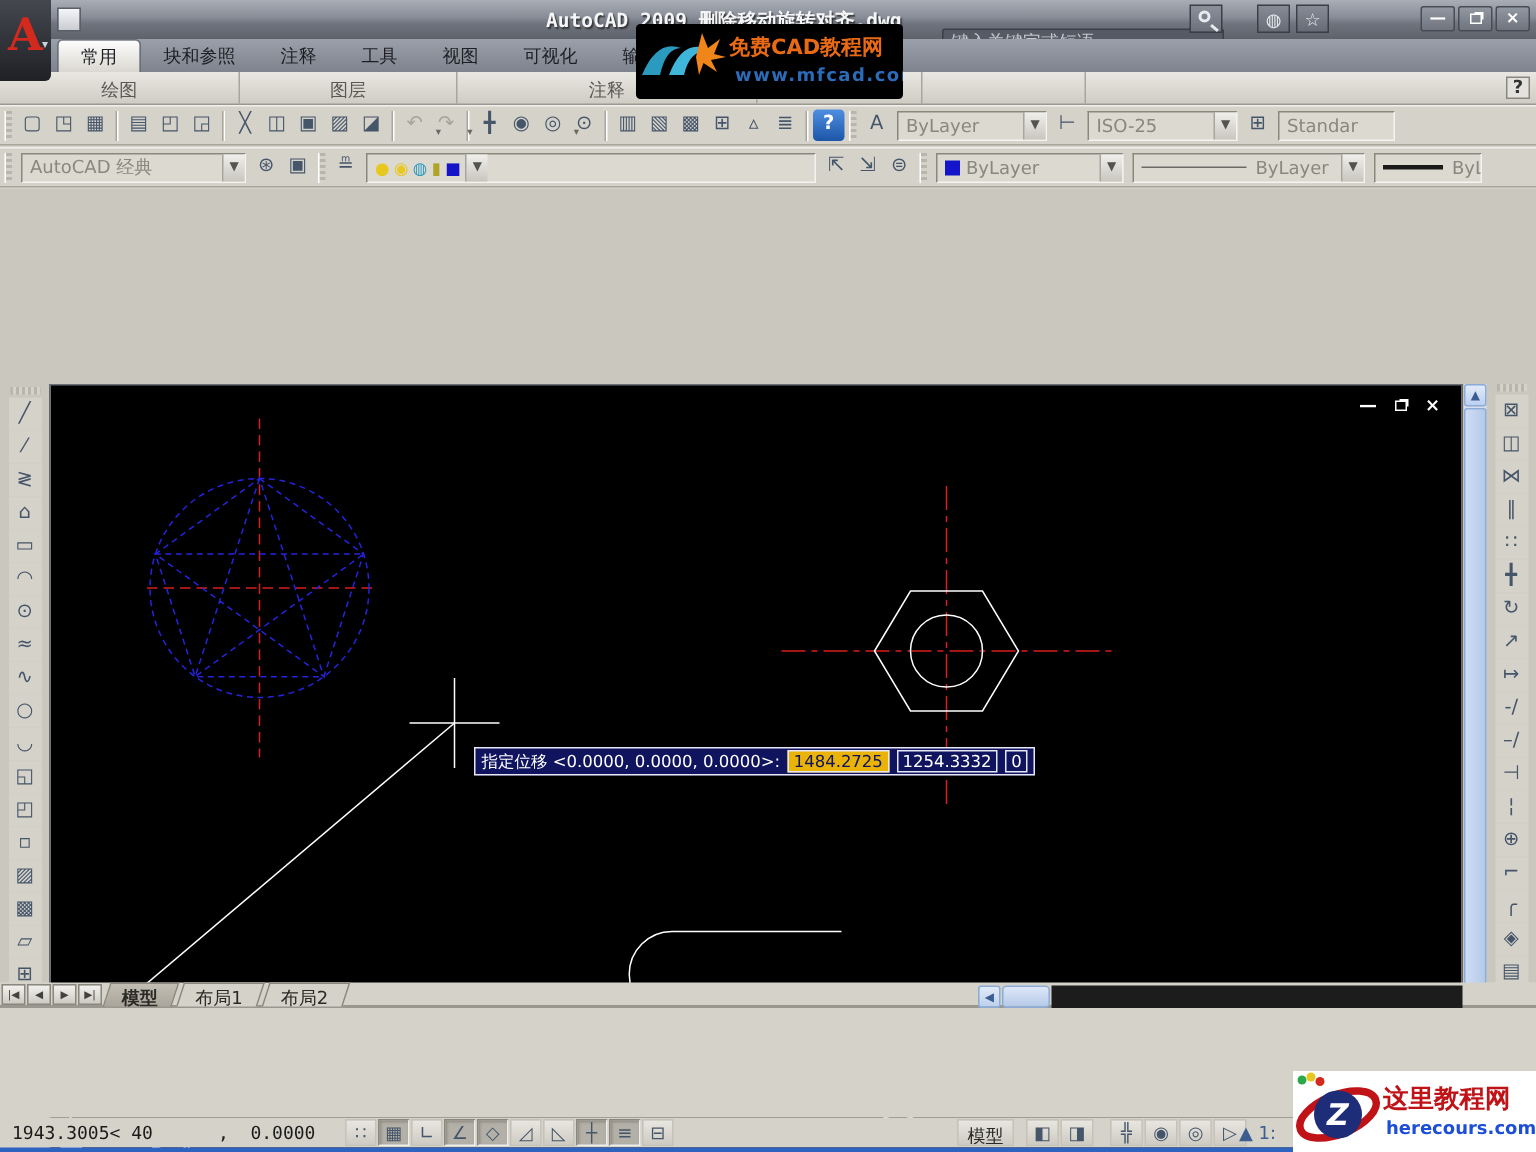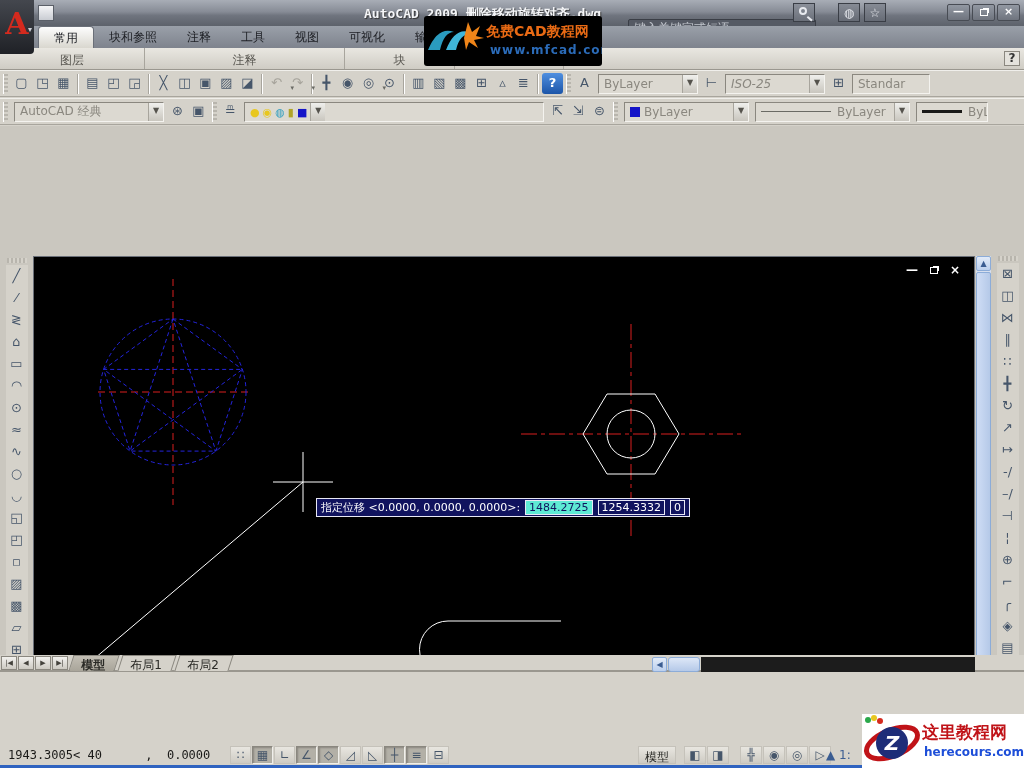--- a/index.html
+++ b/index.html
@@ -82,21 +82,21 @@
 
   #canvas { position:absolute; left:33px; top:130px; width:942px; height:525px; background:#000; border:1px solid #6a6f78; }
   #canvas svg { position:absolute; left:0; top:0; }
   #canvas-controls { position:absolute; right:14px; top:6px; color:#fff; display:flex; gap:12px;
     font:bold 12px "DejaVu Sans",sans-serif; }
 
   
   #dyn-tooltip { position:absolute; left:282px; top:241px; height:19px; display:flex; align-items:center;
     background:#10135e; border:1px solid #e8e8f4; color:#fff; font-size:11px; padding:0 4px; z-index:20; white-space:pre; }
   #dyn-tooltip .fld { height:15px; line-height:14px; border:1px solid #e8e8f4; padding:0 3px; margin-left:5px; background:#10135e; }
-  #dyn-tooltip .fld.selected { background:#5eead4; color:#10135e; }
+  #dyn-tooltip .fld.selected { background:#eab308; color:#10135e; }
 
   
   .sbtn { position:absolute; width:15px; height:15px; background:linear-gradient(#e2ebf8,#bcd0ee);
     border:1px solid #8cacd8; color:#3b5d92; text-align:center; line-height:13px; font-size:8px; border-radius:2px; }
   #vscroll-track { position:absolute; left:976px; top:130px; width:15px; height:525px; background:#d7dfee; }
   #vscroll-thumb { position:absolute; left:976px; top:146px; width:15px; height:440px;
     background:linear-gradient(90deg,#cfddf5,#b5c9e8); border:1px solid #8cacd8; border-radius:2px; }
   #vscroll-gap { position:absolute; left:977px; top:588px; width:13px; height:50px; background:#2a2a2a; }
 
   
@@ -169,20 +169,21 @@
   <div id="tabrow">
       <span class="rtab active">常用</span>
       <span class="rtab">块和参照</span>
       <span class="rtab">注释</span>
       <span class="rtab">工具</span>
       <span class="rtab">视图</span>
       <span class="rtab">可视化</span>
       <span class="rtab">输出</span>
     </div>
   <div id="panelrow">
+      <span class="pseg" style="width: 160px;">绘图</span>
       <span class="pseg" style="width: 145px;">图层</span>
       <span class="pseg" style="width: 200px;">注释</span>
       <span class="pseg" style="width: 110px;">块</span>
       <span class="pseg" style="width: 109px;"></span>
     </div>
   <div id="ribbon-help">?</div>
 
   <div id="toolbar1" class="toolbar">
     <span class="grip"></span>
     <span id="std-icons" style="display:flex;align-items:center;">
@@ -217,21 +218,21 @@
         <span class="ticon-sep"></span>
         <span class="ticon help-icon">?</span>
       </span>
     <span class="grip"></span>
     <span class="ticon">A</span>
     <span class="combo" style="width:100px;">
       <span class="cv">ByLayer</span>
       <span class="carr">▼</span>
     </span>
     <span class="ticon">⊢</span>
-    <span class="combo" style="width:100px;font-style:italic;">
+    <span class="combo" style="width:100px;">
       <span class="cv">ISO-25</span>
       <span class="carr">▼</span>
     </span>
     <span class="ticon">⊞</span>
     <span class="combo" style="width:78px;">
       <span class="cv">Standar</span>
     </span>
   </div>
 
   <div id="toolbar2" class="toolbar">

